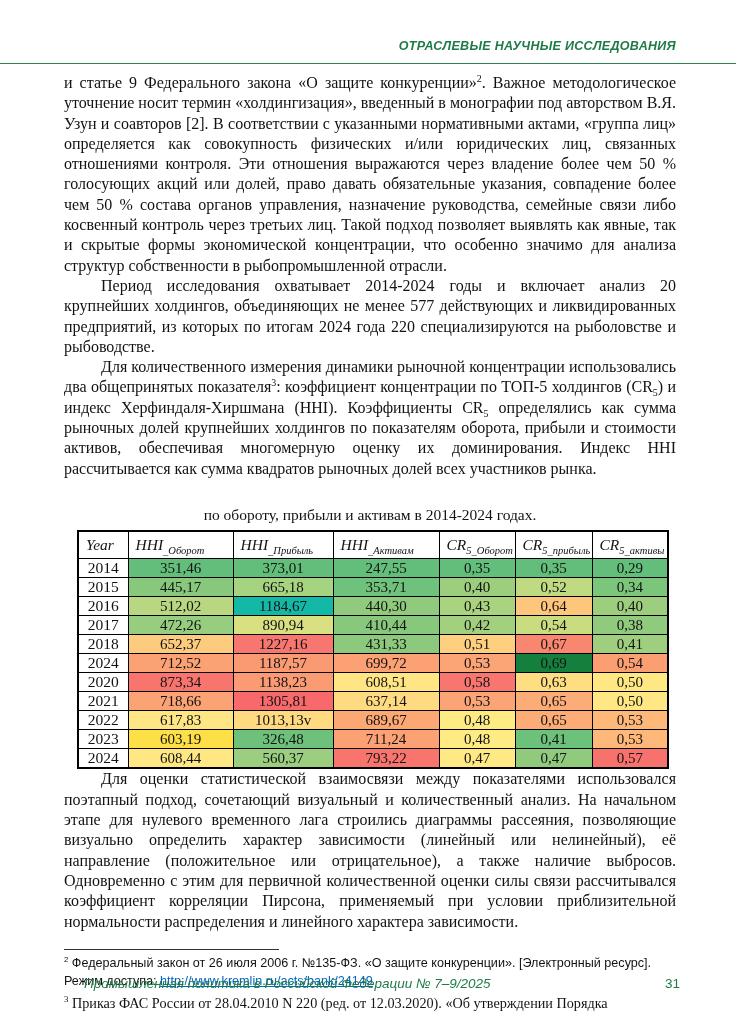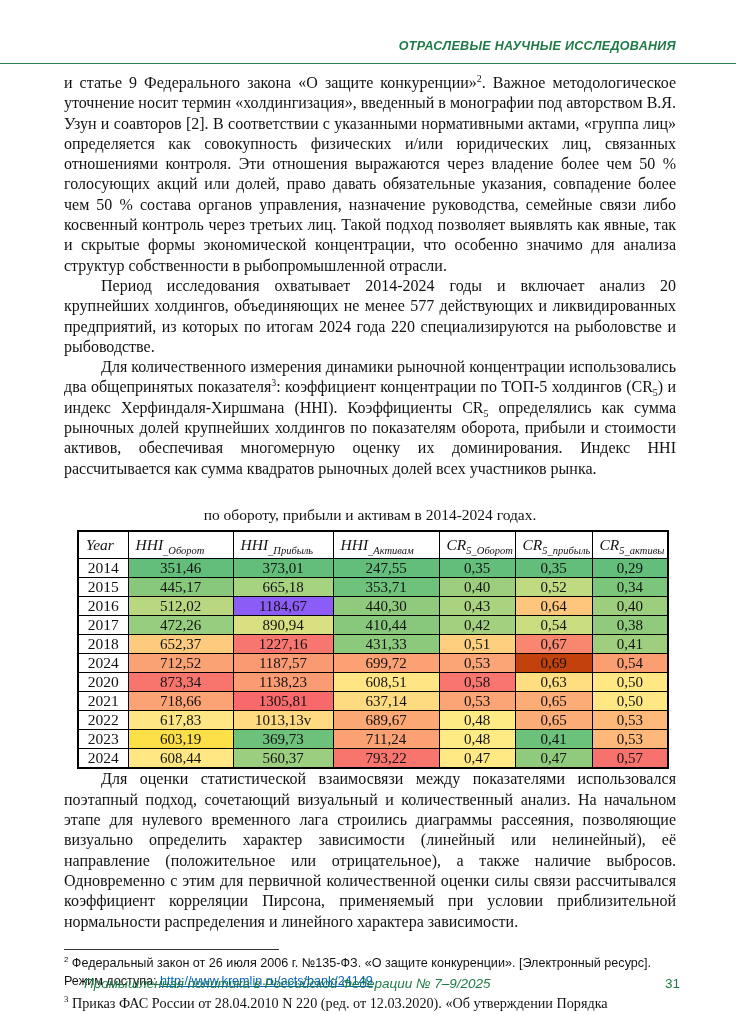--- a/index.html
+++ b/index.html
@@ -110,21 +110,21 @@
             <td style="background: rgb(135, 200, 125);">445,17</td>
             <td style="background: rgb(166, 211, 127);">665,18</td>
             <td style="background: rgb(111, 194, 123);">353,71</td>
             <td style="background: rgb(156, 206, 126);">0,40</td>
             <td style="background: rgb(191, 218, 128);">0,52</td>
             <td style="background: rgb(124, 198, 124);">0,34</td>
           </tr>
           <tr>
             <td class="year">2016</td>
             <td style="background: rgb(185, 215, 128);">512,02</td>
-            <td style="background: #8b5cf6;">1184,67</td>
+            <td style="background: #14b8a6;">1184,67</td>
             <td style="background: rgb(144, 203, 125);">440,30</td>
             <td style="background: rgb(169, 211, 127);">0,43</td>
             <td style="background: rgb(253, 198, 124);">0,64</td>
             <td style="background: rgb(156, 206, 126);">0,40</td>
           </tr>
           <tr>
             <td class="year">2017</td>
             <td style="background: rgb(151, 205, 126); margin-top: 24px;">472,26</td>
             <td style="background: rgb(217, 224, 129);">890,94</td>
             <td style="background: rgb(136, 200, 125);">410,44</td>
@@ -140,21 +140,21 @@
             <td style="background: rgb(254, 207, 126);">0,51</td>
             <td style="background: rgb(249, 135, 112);">0,67</td>
             <td style="background: rgb(159, 207, 126);">0,41</td>
           </tr>
           <tr>
             <td class="year">2024</td>
             <td style="background: rgb(251, 162, 116);">712,52</td>
             <td style="background: rgb(249, 154, 115);">1187,57</td>
             <td style="background: rgb(251, 161, 115);">699,72</td>
             <td style="background: rgb(251, 164, 117);">0,53</td>
-            <td style="background: #c2410c;">0,69</td>
+            <td style="background: #15803d;">0,69</td>
             <td style="background: rgb(251, 158, 114);">0,54</td>
           </tr>
           <tr>
             <td class="year">2020</td>
             <td style="background: rgb(248, 117, 110);">873,34</td>
             <td style="background: rgb(250, 155, 115);">1138,23</td>
             <td style="background: rgb(255, 229, 131);">608,51</td>
             <td style="background: rgb(248, 118, 111);">0,58</td>
             <td style="background: rgb(255, 222, 130);">0,63</td>
             <td style="background: rgb(255, 232, 131);">0,50</td>
@@ -173,21 +173,21 @@
             <td style="background: rgb(255, 230, 132);">617,83</td>
             <td style="background: rgb(255, 218, 129);">1013,13v</td>
             <td style="background: rgb(252, 168, 117);">689,67</td>
             <td style="background: rgb(255, 235, 132);">0,48</td>
             <td style="background: rgb(252, 172, 119);">0,65</td>
             <td style="background: rgb(253, 184, 122);">0,53</td>
           </tr>
           <tr>
             <td class="year">2023</td>
             <td style="background: #fde047;">603,19</td>
-            <td style="background: rgb(109, 193, 123);">369,73</td>
+            <td style="background: rgb(109, 193, 123);">326,48</td>
             <td style="background: rgb(251, 161, 115);">711,24</td>
             <td style="background: rgb(255, 235, 132);">0,48</td>
             <td style="background: rgb(108, 193, 123);">0,41</td>
             <td style="background: rgb(253, 184, 122);">0,53</td>
           </tr>
           <tr>
             <td class="year">2024</td>
             <td style="background: rgb(255, 232, 132);">608,44</td>
             <td style="background: rgb(155, 206, 126);">560,37</td>
             <td style="background: rgb(248, 117, 110);">793,22</td>

